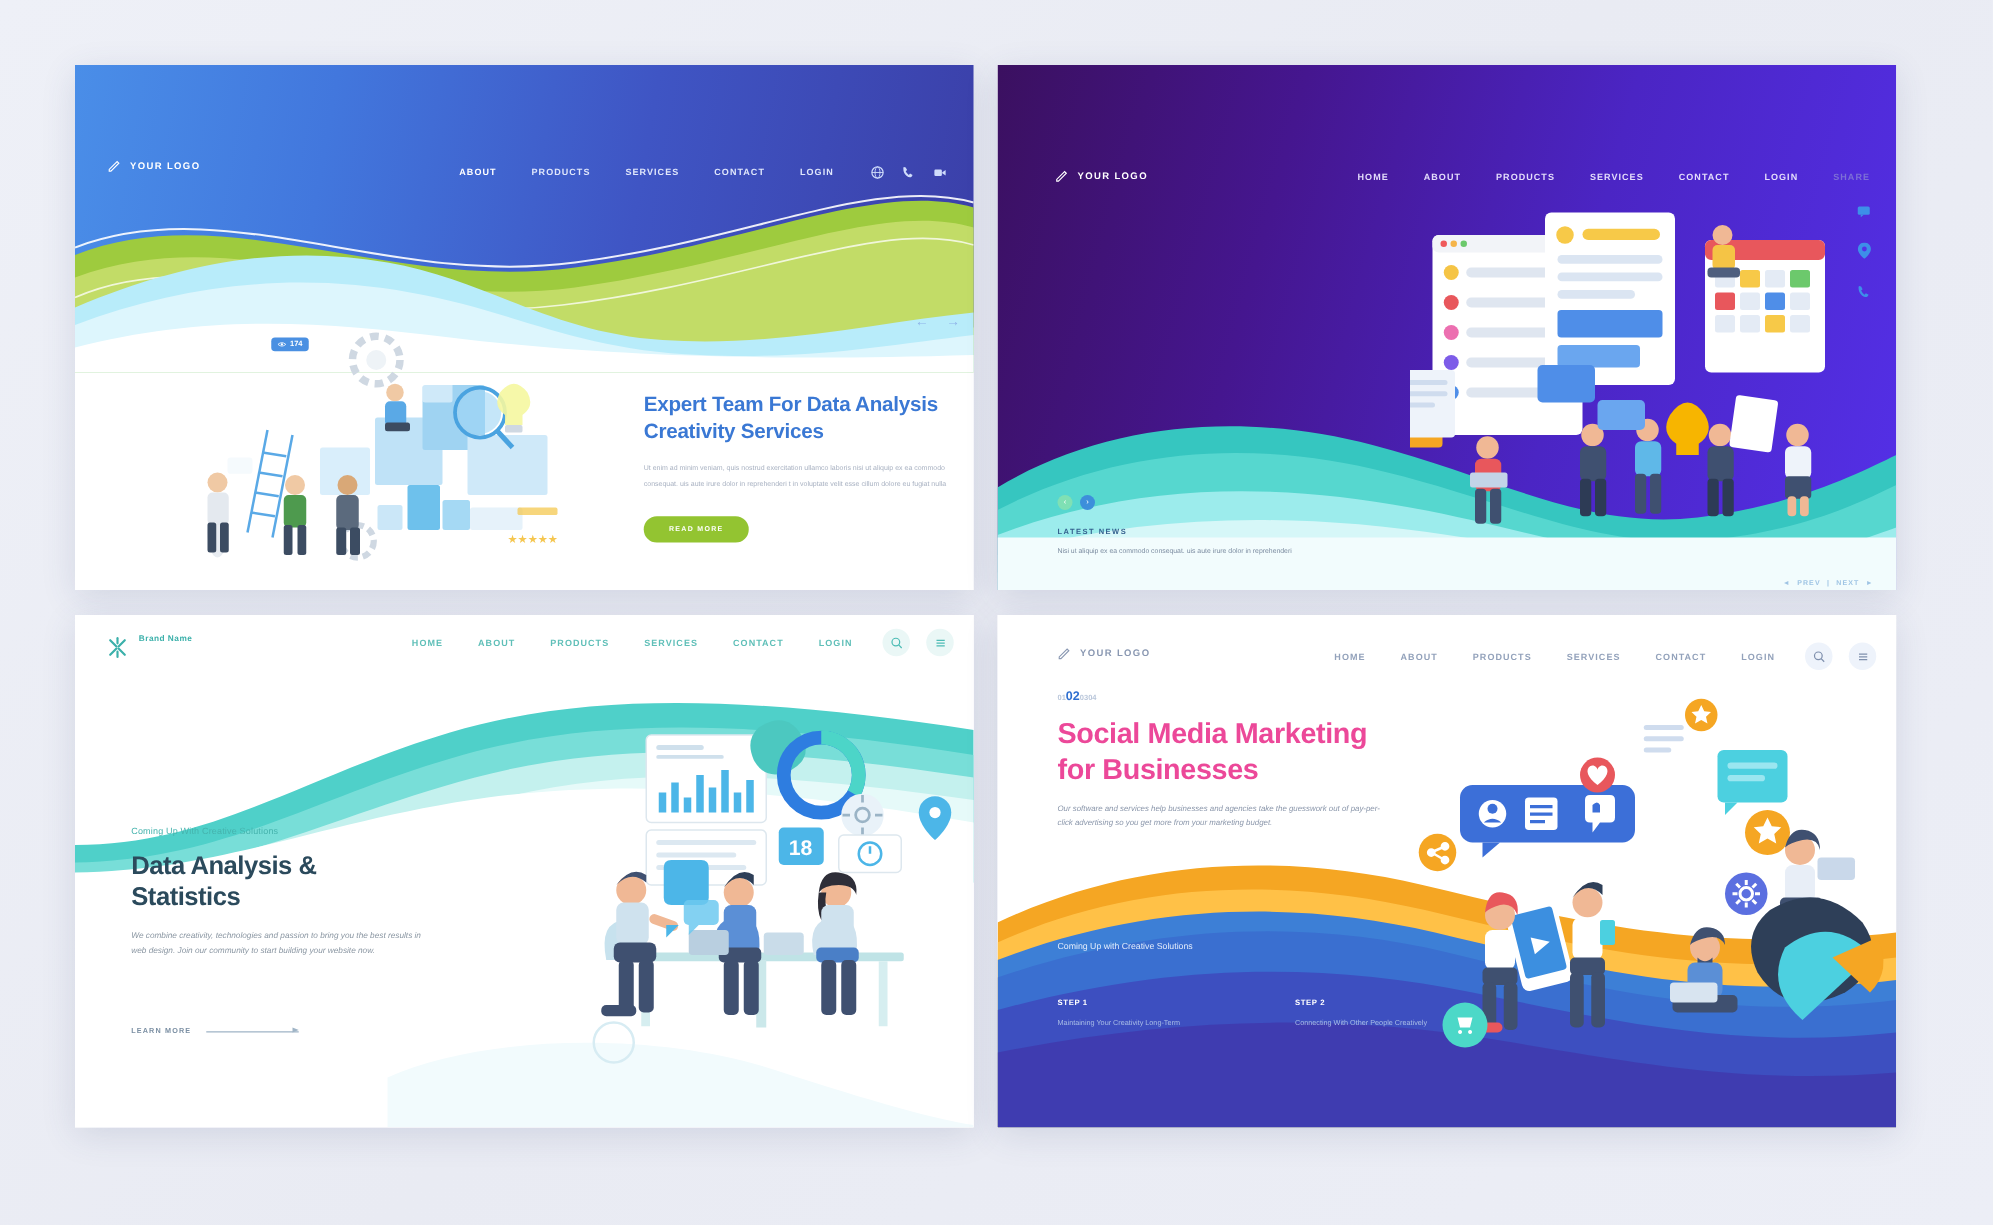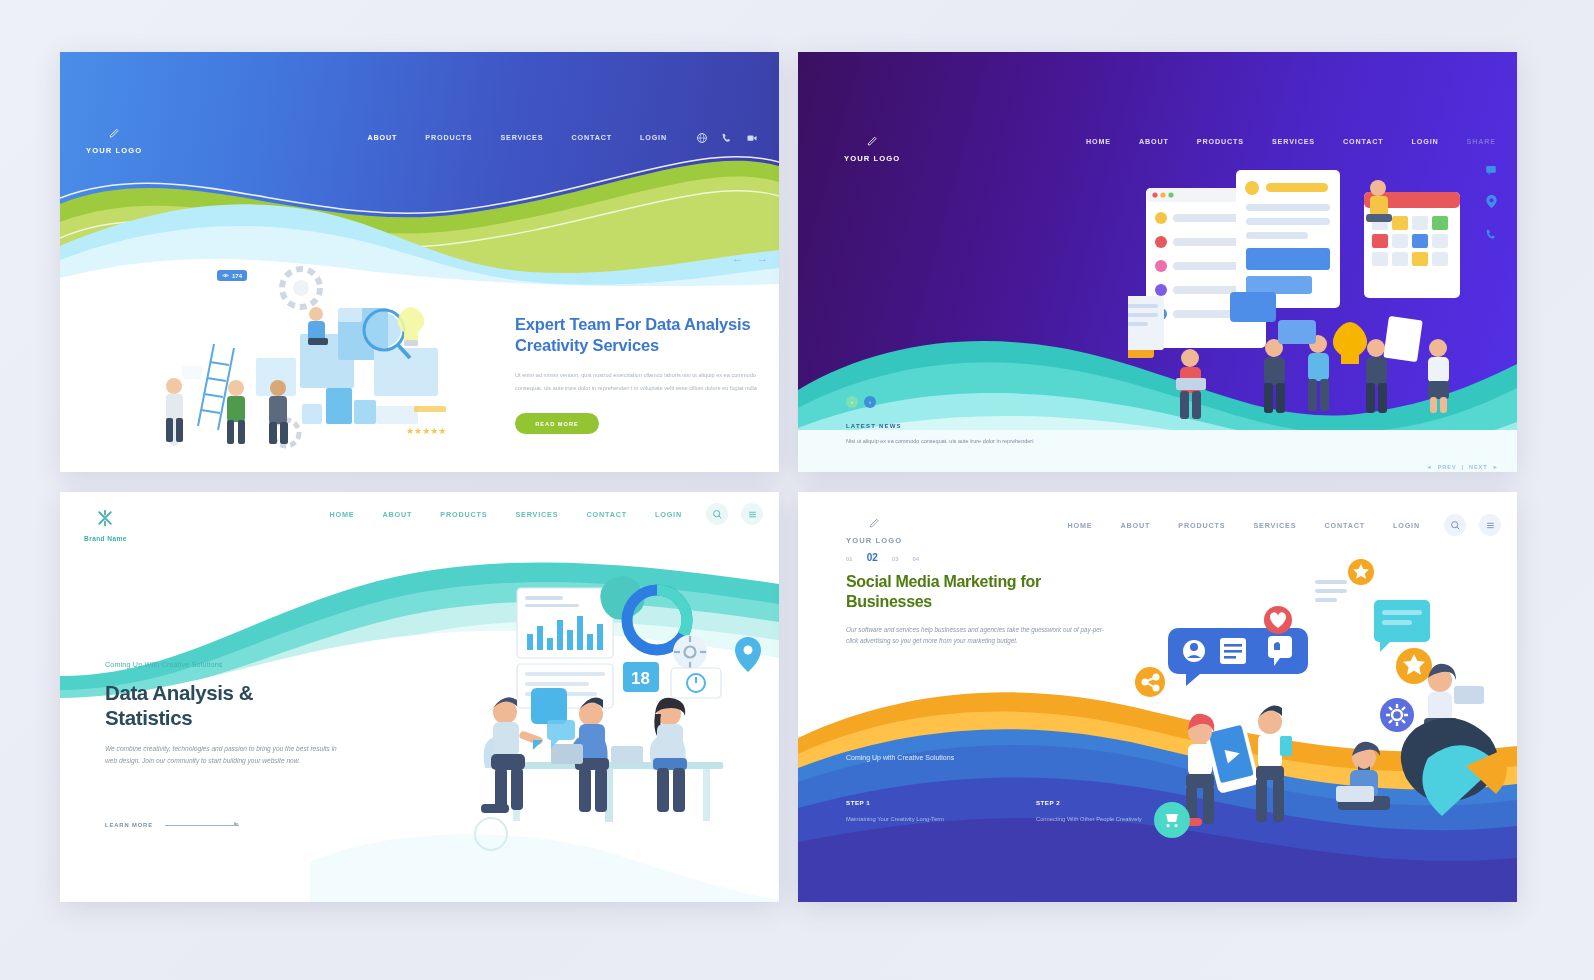--- a/index.html
+++ b/index.html
@@ -25,21 +25,21 @@
   #p2 { left: 798px; top: 52px;  width: 719px; height: 420px; }
   #p3 { left: 60px;  top: 492px; width: 719px; height: 410px; }
   #p4 { left: 798px; top: 492px; width: 719px; height: 410px; }
 
   
   .nav { position: absolute; display: flex; align-items: center; gap: 6px; z-index: 40; }
   .nav-item {
     font-size: 7.2px; letter-spacing: 0.85px; font-weight: 700;
     padding: 0 11px; white-space: nowrap; text-transform: uppercase;
   }
-  .logo-wrap { position: absolute; display: flex; align-items: center; gap: 7px; z-index: 40; flex-direction: column; }
+  .logo-wrap { position: absolute; display: flex; align-items: flex-start; gap: 7px; z-index: 40; }
   .logo-text { font-size: 7.6px; font-weight: 700; letter-spacing: 1.1px; text-transform: uppercase; }
 
   .round-ico {
     width: 19px; height: 19px; border-radius: 50%;
     display: flex; align-items: center; justify-content: center;
   }
 
   
   #p1 .hero {
     position: absolute; left: 0; top: 0; width: 100%; height: 210px;
@@ -156,26 +156,26 @@
   #p4 .nav .nav-item { color: #93a2bb; }
   #p4 .logo-wrap { left: 48px; top: 26px; color: #8a98b2; }
   #p4 .circ-btn {
     width: 22px; height: 22px; border-radius: 50%;
     background: #eef3fb; color: #7f90ad;
     display: flex; align-items: center; justify-content: center;
     margin-left: 7px; font-size: 9px;
   }
   #p4 .pagenums {
     position: absolute; left: 48px; top: 60px;
-    display: flex; align-items: baseline; gap: 14px; text-align: right;
+    display: flex; align-items: baseline;  text-align: right;
   }
   #p4 .pagenums span { font-size: 6px; color: #b9c6da; font-weight: 700; }
   #p4 .pagenums span.on { font-size: 10px; color: #2f6fd0; }
   #p4 .content { position: absolute; left: 48px; top: 80px; width: 270px; }
-  #p4 h1 { font-size: 16px; line-height: 1.25; color: #4d7c0f; font-weight: 700; letter-spacing: -0.3px; }
+  #p4 h1 { font-size: 23px; line-height: 1.25; color: #ec4899; font-weight: 700; letter-spacing: -0.3px; }
   #p4 .lead { margin-top: 12px; font-size: 6.3px; line-height: 1.82; color: #8b97ab; font-style: italic; }
   #p4 .lower { position: absolute; left: 48px; top: 262px; z-index: 30; color: #fff; }
   #p4 .lower .kicker { font-size: 7px; color: #e3ecfb; }
   #p4 .steps { display: flex; gap: 92px; margin-top: 38px; }
   #p4 .step-t { font-size: 6.2px; font-weight: 700; letter-spacing: 0.5px; color: #fff; }
   #p4 .step-b { margin-top: 9px; font-size: 5.8px; line-height: 1.72; color: #a8bde6; }
 
   .wave { position: absolute; pointer-events: none; }
 </style>
 </head>

